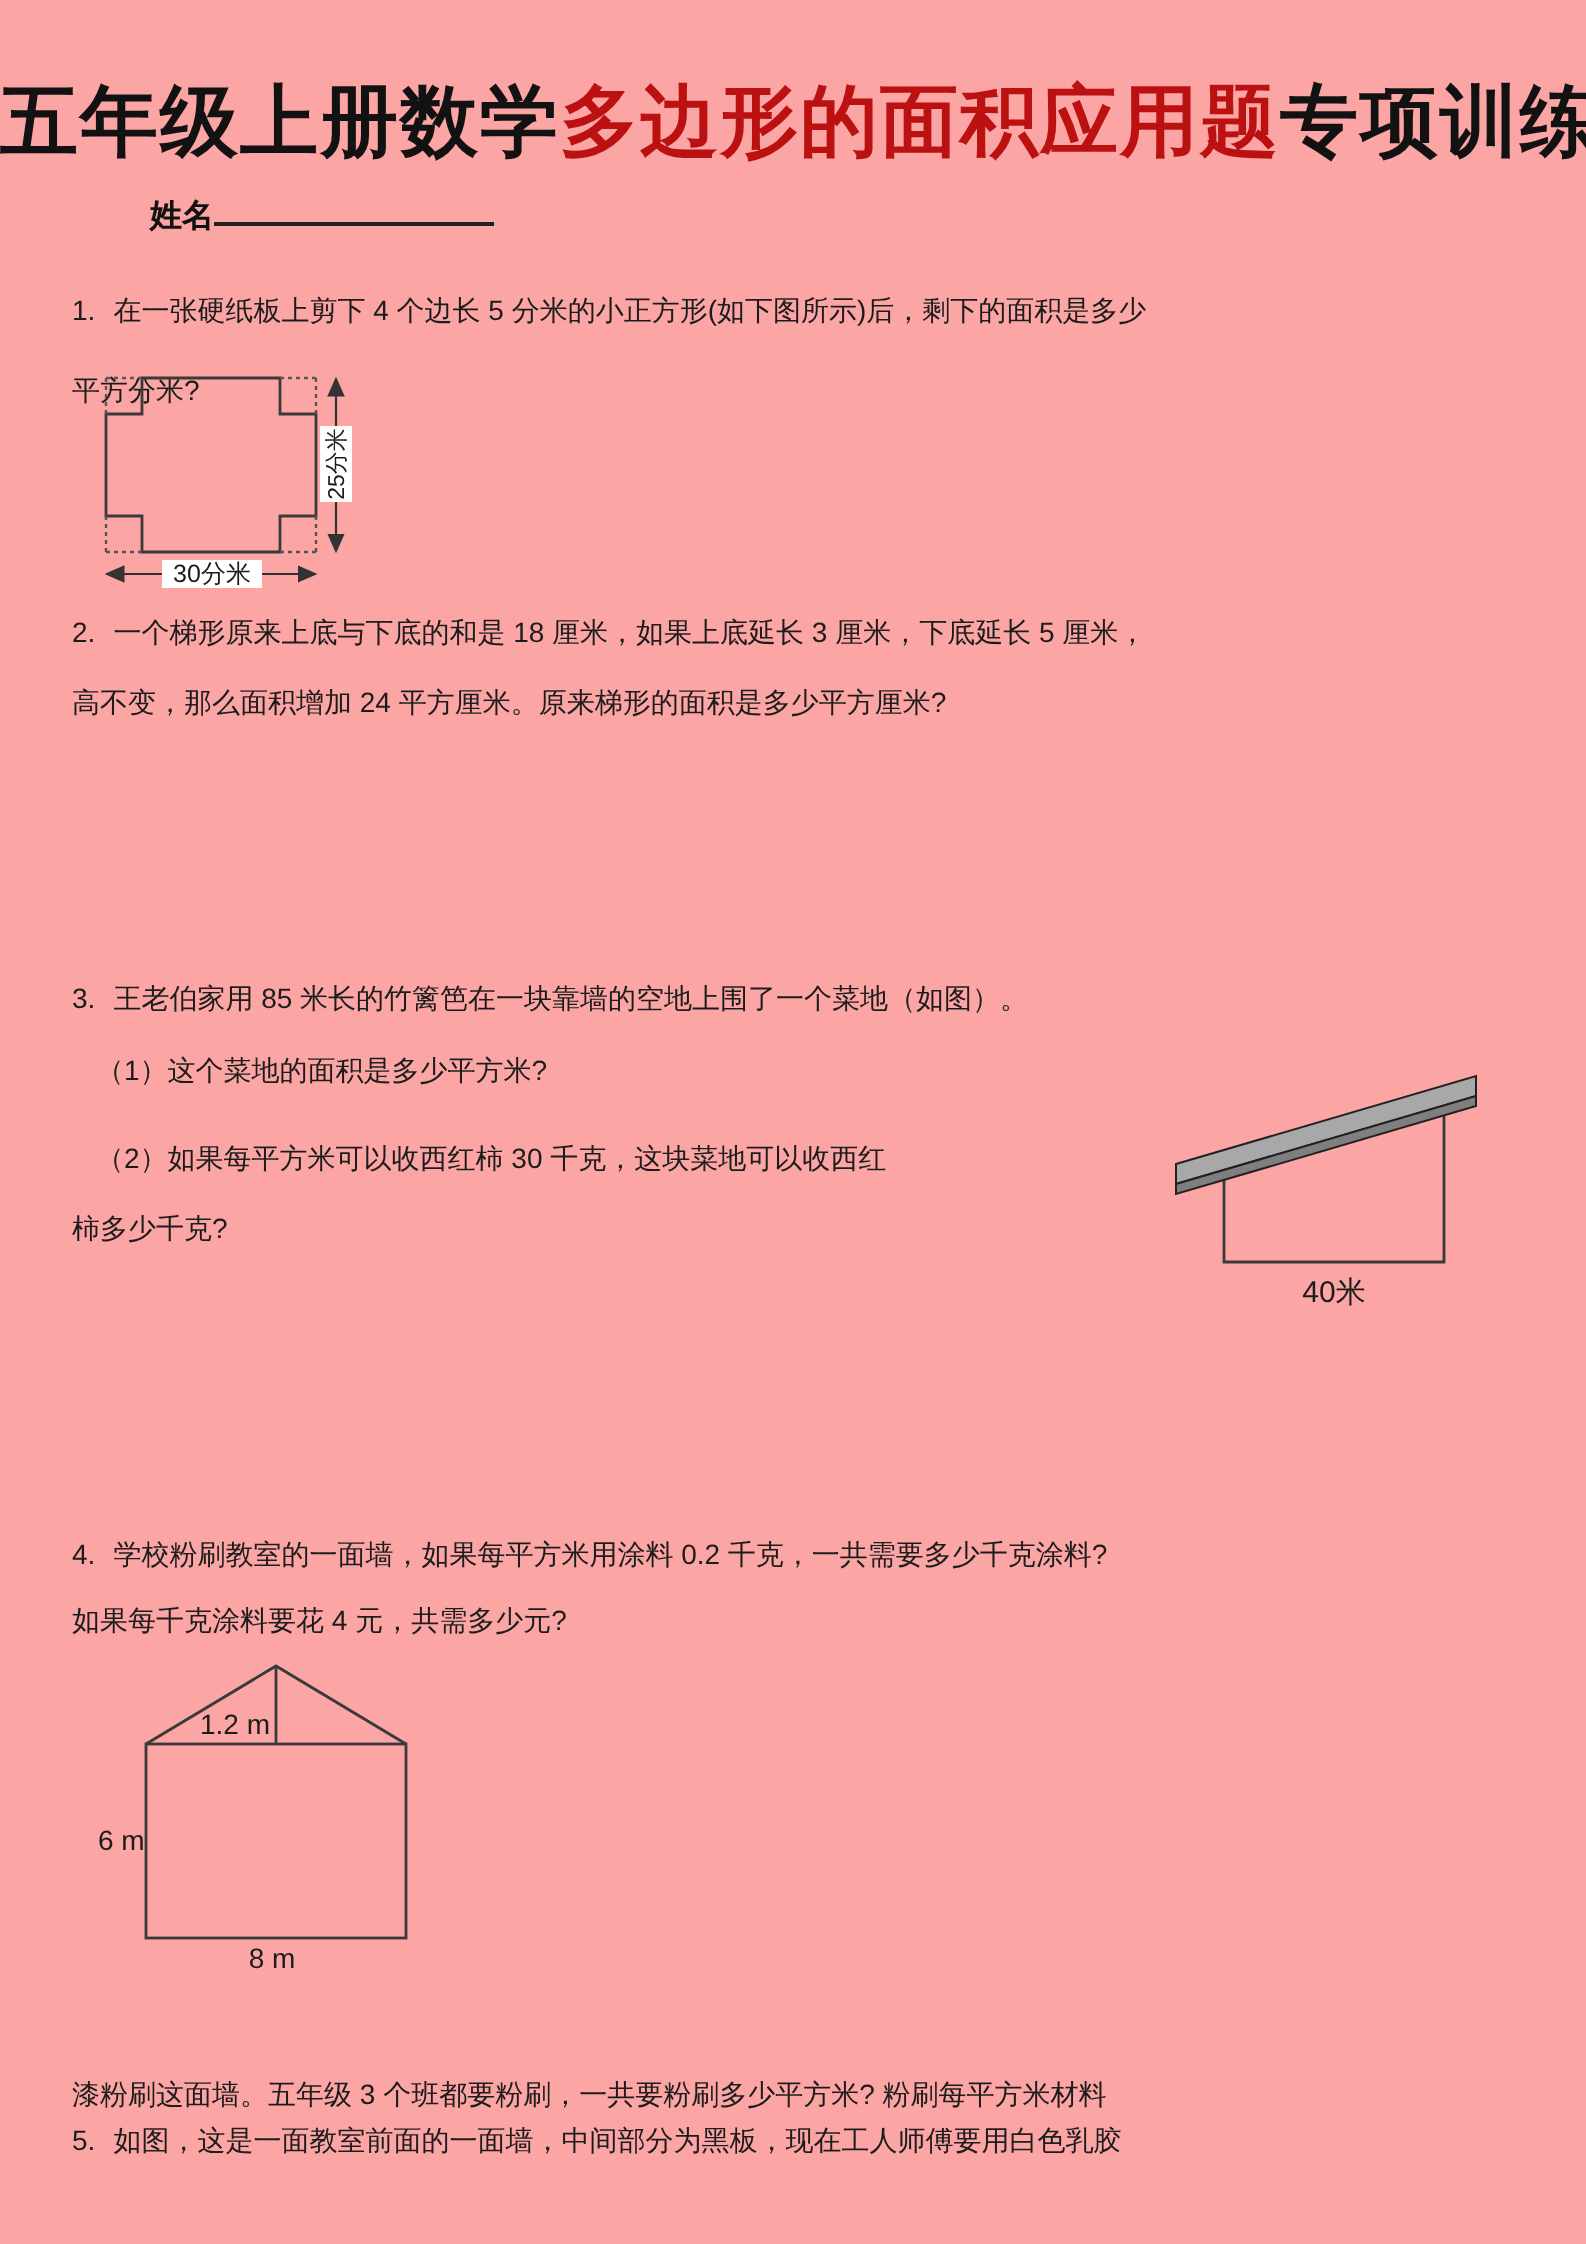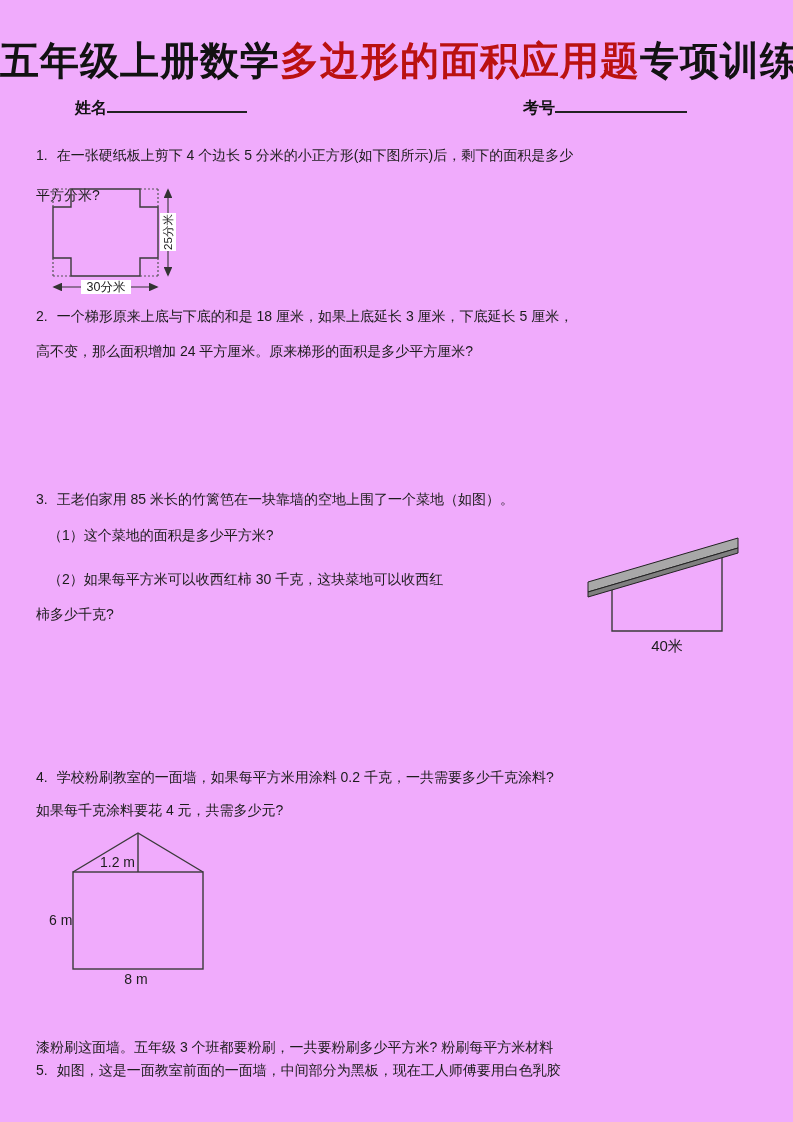--- a/index.html
+++ b/index.html
@@ -1,16 +1,16 @@
 <!DOCTYPE html>
 <html><head>
 <meta charset="utf-8">
 <style>
   html,body{margin:0;padding:0;background:#ffffff;}
-  .page{position:relative;width:793px;height:1122px;background:#f0abfc;overflow:hidden;
+  .page{position:relative;width:793px;height:1122px;background:#fca5a5;overflow:hidden;
         font-family:"Liberation Sans",sans-serif;color:#1c1c1c;}
   .title{position:absolute;top:34px;left:0;width:100%;margin:0;text-align:center;
          font-family:"Liberation Serif",serif;font-weight:900;font-size:39px;
          letter-spacing:1px;color:#121212;white-space:nowrap;}
   .title .red{color:#bb1111;}
   .field{position:absolute;top:96px;font-size:16px;font-weight:bold;color:#121212;white-space:nowrap;}
   .blank{display:inline-block;border-bottom:2px solid #222;height:.95em;vertical-align:baseline;}
   .w140{width:140px}.w133{width:133px}.w132{width:132px}
   .tline{position:absolute;font-size:14px;line-height:23px;white-space:nowrap;}
   .num{margin-right:9px;}
@@ -24,23 +24,20 @@
 </head>
 <body>
 
 <div class="page">
 
   <h1 class="title"><span>五年级上册数学</span><span class="red">多边形的面积应用题</span><span>专项训练</span></h1>
 
   
   <div class="field" style="left:75px">
     <span>姓名</span><span class="blank w140"></span>
-  </div>
-  <div class="field" style="left:523px">
-    <span>考号</span><span class="blank w132"></span>
   </div>
 
   
   <section>
     <div class="tline" style="left:36px;top:144px"><span class="num">1.</span><span>在一张硬纸板上剪下 4 个边长 5 分米的小正方形(如下图所示)后，剩下的面积是多少</span></div>
     <div class="tline" style="left:36px;top:184px"><span>平方分米?</span></div>
 
     <svg class="fig" style="left:46px;top:186px" width="150" height="112" viewBox="0 0 150 112">
       <defs>
         <marker id="arr" markerWidth="9" markerHeight="8" refX="7.5" refY="4" orient="auto-start-reverse">

